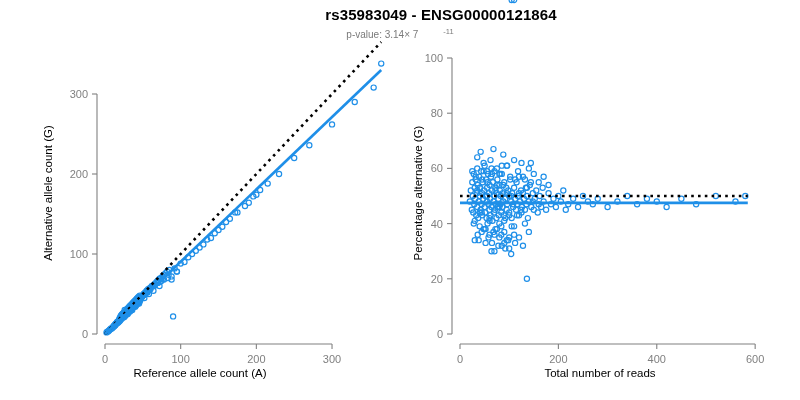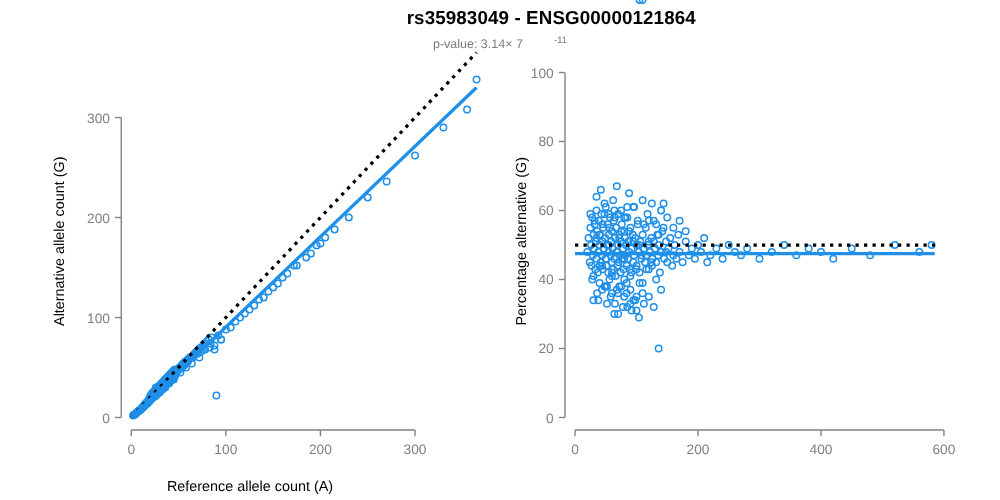--- a/index.html
+++ b/index.html
@@ -17,21 +17,21 @@
     position:absolute;left:0;top:27px;width:800px;text-align:center;
     font-size:10px;color:#7a7a7a;
   }
   .sub sup{font-size:7.5px;vertical-align:super;padding-left:25px;}
   .panel{position:absolute;top:0;height:400px;}
   #panel-left{left:0;width:400px;}
   #panel-right{left:400px;width:400px;}
   .axlab{
     position:absolute;font-size:11.5px;color:#000000;text-align:center;
   }
-  .xlab{bottom:4px;left:0;width:400px;}
+  .xlab{bottom:21px;left:0;width:400px;}
   .ylab{
     transform:rotate(-90deg);transform-origin:center center;
     width:300px;text-align:center;
   }
   svg{position:absolute;left:0;top:0;overflow:visible;}
   .tickTxt{font-family:"Liberation Sans",sans-serif;font-size:11px;fill:#808080;}
 </style>
 </head>
 <body>
 
@@ -592,16 +592,17 @@
           <circle cx="101.81" cy="165.64" r="2.6" fill="none" stroke="#1f8fe8" stroke-width="1.2"></circle>
           <circle cx="104.27" cy="242.92" r="2.6" fill="none" stroke="#1f8fe8" stroke-width="1.2"></circle>
           <circle cx="106.73" cy="193.24" r="2.6" fill="none" stroke="#1f8fe8" stroke-width="1.2"></circle>
           <circle cx="109.19" cy="215.32" r="2.6" fill="none" stroke="#1f8fe8" stroke-width="1.2"></circle>
           <circle cx="111.65" cy="NaN" r="2.6" fill="none" stroke="#1f8fe8" stroke-width="1.2"></circle>
           <circle cx="114.11" cy="NaN" r="2.6" fill="none" stroke="#1f8fe8" stroke-width="1.2"></circle>
         </g>
         <line x1="60" y1="196" x2="347.78225806451616" y2="196" stroke="#000000" stroke-width="2.6" stroke-dasharray="2.6 4.2" stroke-linecap="butt"></line>
         <line x1="60" y1="202.9" x2="347.78225806451616" y2="202.9" stroke="#1f8fe8" stroke-width="2.6"></line>
       </svg>
+    <div class="axlab xlab">Total number of reads</div>
     <div class="axlab ylab" id="ylab-right" style="left: -132px; top: 187px;">Percentage alternative (G)</div>
   </div>
 
 </div>
 
 </body></html>

